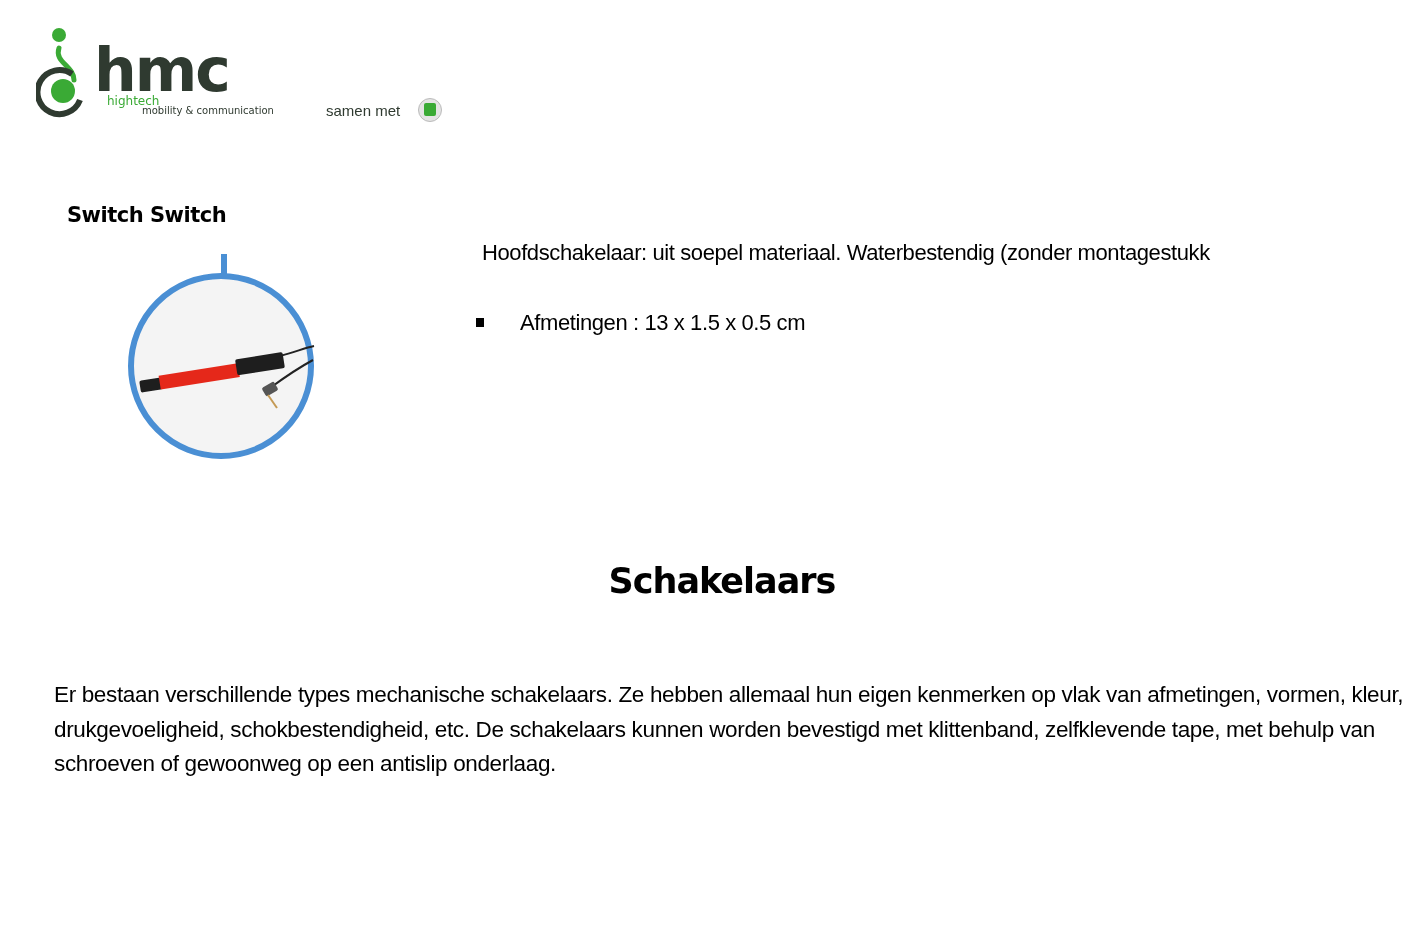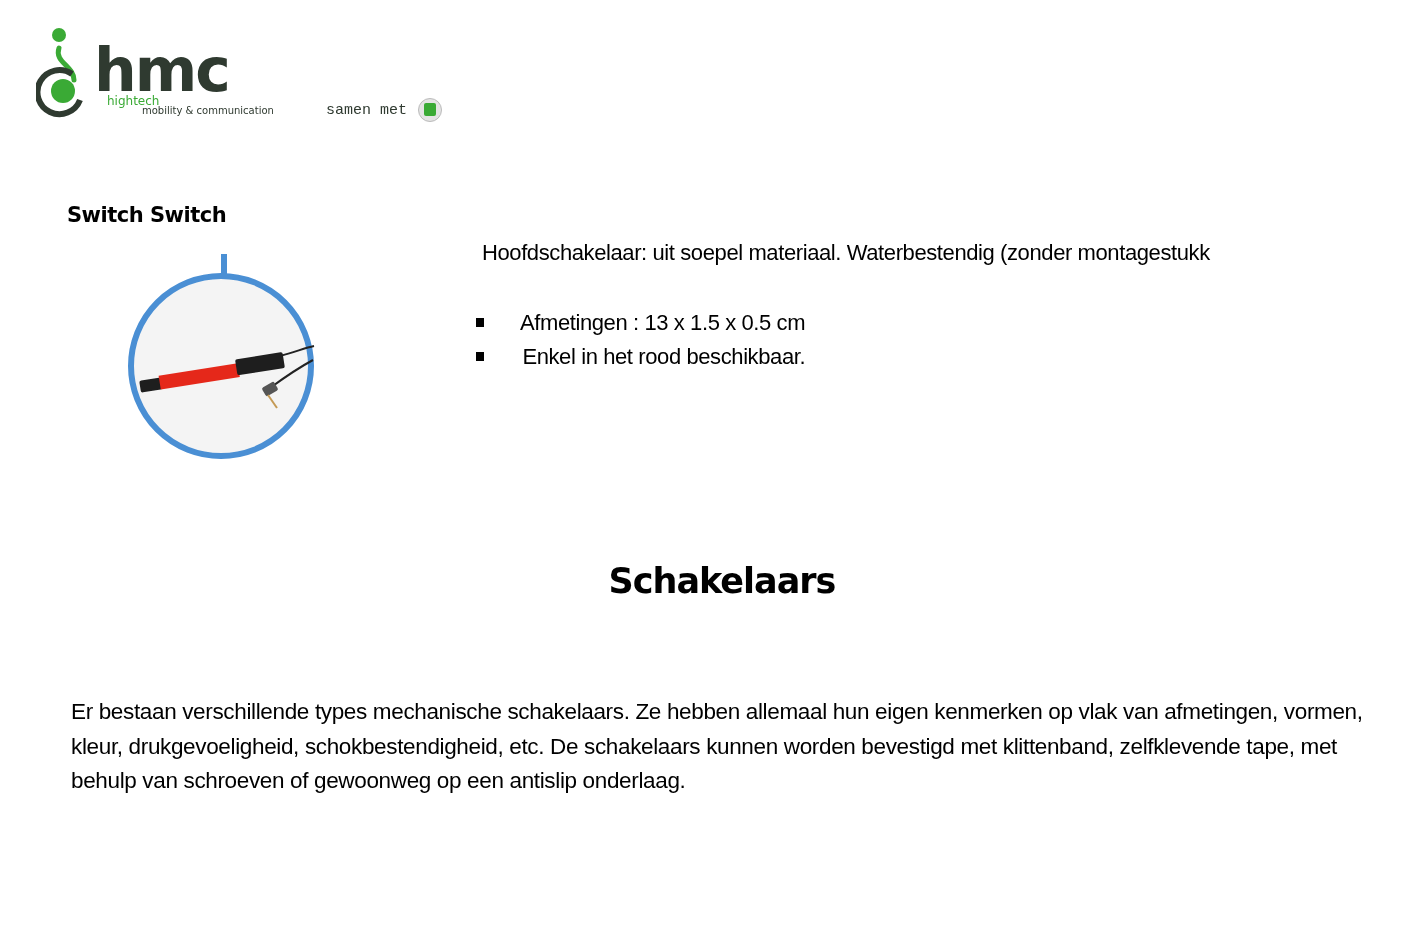--- a/index.html
+++ b/index.html
@@ -25,21 +25,21 @@
     color: #2f3a30; font-family: "DejaVu Sans", sans-serif; white-space: nowrap; padding-left: 44px;
   }
   .logo-goed { left: 262px; top: 22px; width: 190px; height: 105px; }
   .goed-word {
     position: absolute; left: 0; top: 10px;
     font-family: "DejaVu Sans", sans-serif; font-weight: bold;
     font-size: 68px; line-height: 70px; color: #2f3a30; letter-spacing: -3px;
   }
   .goed-tag {
     position: absolute; left: 64px; top: 80px; font-size: 15px;
-    color: #2f3a30; font-family: Liberation Mono, monospace; white-space: nowrap;
+    color: #2f3a30; font-family: Liberation Sans, sans-serif; white-space: nowrap;
   }
   .goed-badge {
     position: absolute; left: 156px; top: 76px; width: 24px; height: 24px;
     border-radius: 50%; background: #e4e4e4; border: 1px solid #bbb;
     box-sizing: border-box;
   }
   .goed-badge::after {
     content: ""; position: absolute; left: 5px; top: 4px; width: 12px; height: 13px;
     background: #3aaa35; border-radius: 2px;
   }
@@ -52,40 +52,39 @@
   .product-image { left: 120px; top: 252px; width: 200px; height: 212px; }
 
   .desc-text {
     left: 482px; top: 238px; font-size: 22px; line-height: 30px;
     white-space: nowrap; font-family: "Liberation Sans", sans-serif; letter-spacing: -0.4px;
   }
   .bullets {
     left: 474px; top: 306px; margin: 0; padding: 0; list-style: none;
     font-size: 22px; line-height: 34px; font-family: "Liberation Sans", sans-serif;
     letter-spacing: -0.4px;
-    text-align: right;
   }
   .bullets li { position: relative; padding-left: 46px; white-space: nowrap; }
   .bullets li .sq {
     position: absolute; left: 2px; top: 12px; width: 8px; height: 9px; background: #000;
   }
 
   
   .section-heading {
     left: 0; width: 1444px; top: 556px; text-align: center;
     font-family: "DejaVu Sans", sans-serif; font-weight: bold;
     font-size: 35px; line-height: 50px; letter-spacing: -1px;
   }
 
   .body-text {
     left: 54px; top: 678px; width: 1350px;
     font-size: 22.5px; line-height: 34.5px; font-family: "Liberation Sans", sans-serif;
     letter-spacing: -0.35px;
   }
-  .body-text p { margin: 17px; }
+  .body-text p { margin: 0; }
   .body-text .gap { height: 34px; }
 </style>
 </head>
 <body>
 
 <div class="abs logo-hmc">
   <svg width="70" height="100" viewBox="0 0 70 100" style="position:absolute;left:0;top:0;">
     <circle cx="23" cy="13" r="7" fill="#3aaa35"></circle>
     <path d="M23 26 C 18 40, 38 44, 38 58" stroke="#3aaa35" stroke-width="5" fill="none" stroke-linecap="round"></path>
     <path d="M44 78 A 22 22 0 1 1 36 52" stroke="#2f3a30" stroke-width="6" fill="none"></path>
@@ -123,24 +122,20 @@
   </svg>
 </div>
 
 <div class="abs desc-text">Hoofdschakelaar: uit soepel materiaal. Waterbestendig (zonder montagestukk</div>
 
 <ul class="abs bullets">
   <li>
     <span class="sq"></span>
     <span>Afmetingen : 13 x 1.5 x 0.5 cm</span>
   </li>
-  <li>
-    <span class="sq"></span>
-    <span>Enkel in het rood beschikbaar.</span>
-  </li>
 </ul>
 
 <div class="abs section-heading">Schakelaars</div>
 
 <div class="abs body-text">
   <p>Er bestaan verschillende types mechanische schakelaars. Ze hebben allemaal hun eigen kenmerken op vlak van afmetingen, vormen, kleur, drukgevoeligheid, schokbestendigheid, etc. De schakelaars kunnen worden bevestigd met klittenband, zelfklevende tape, met behulp van schroeven of gewoonweg op een antislip onderlaag.</p>
   <div class="gap"></div>
 </div>
 
 </body></html>

